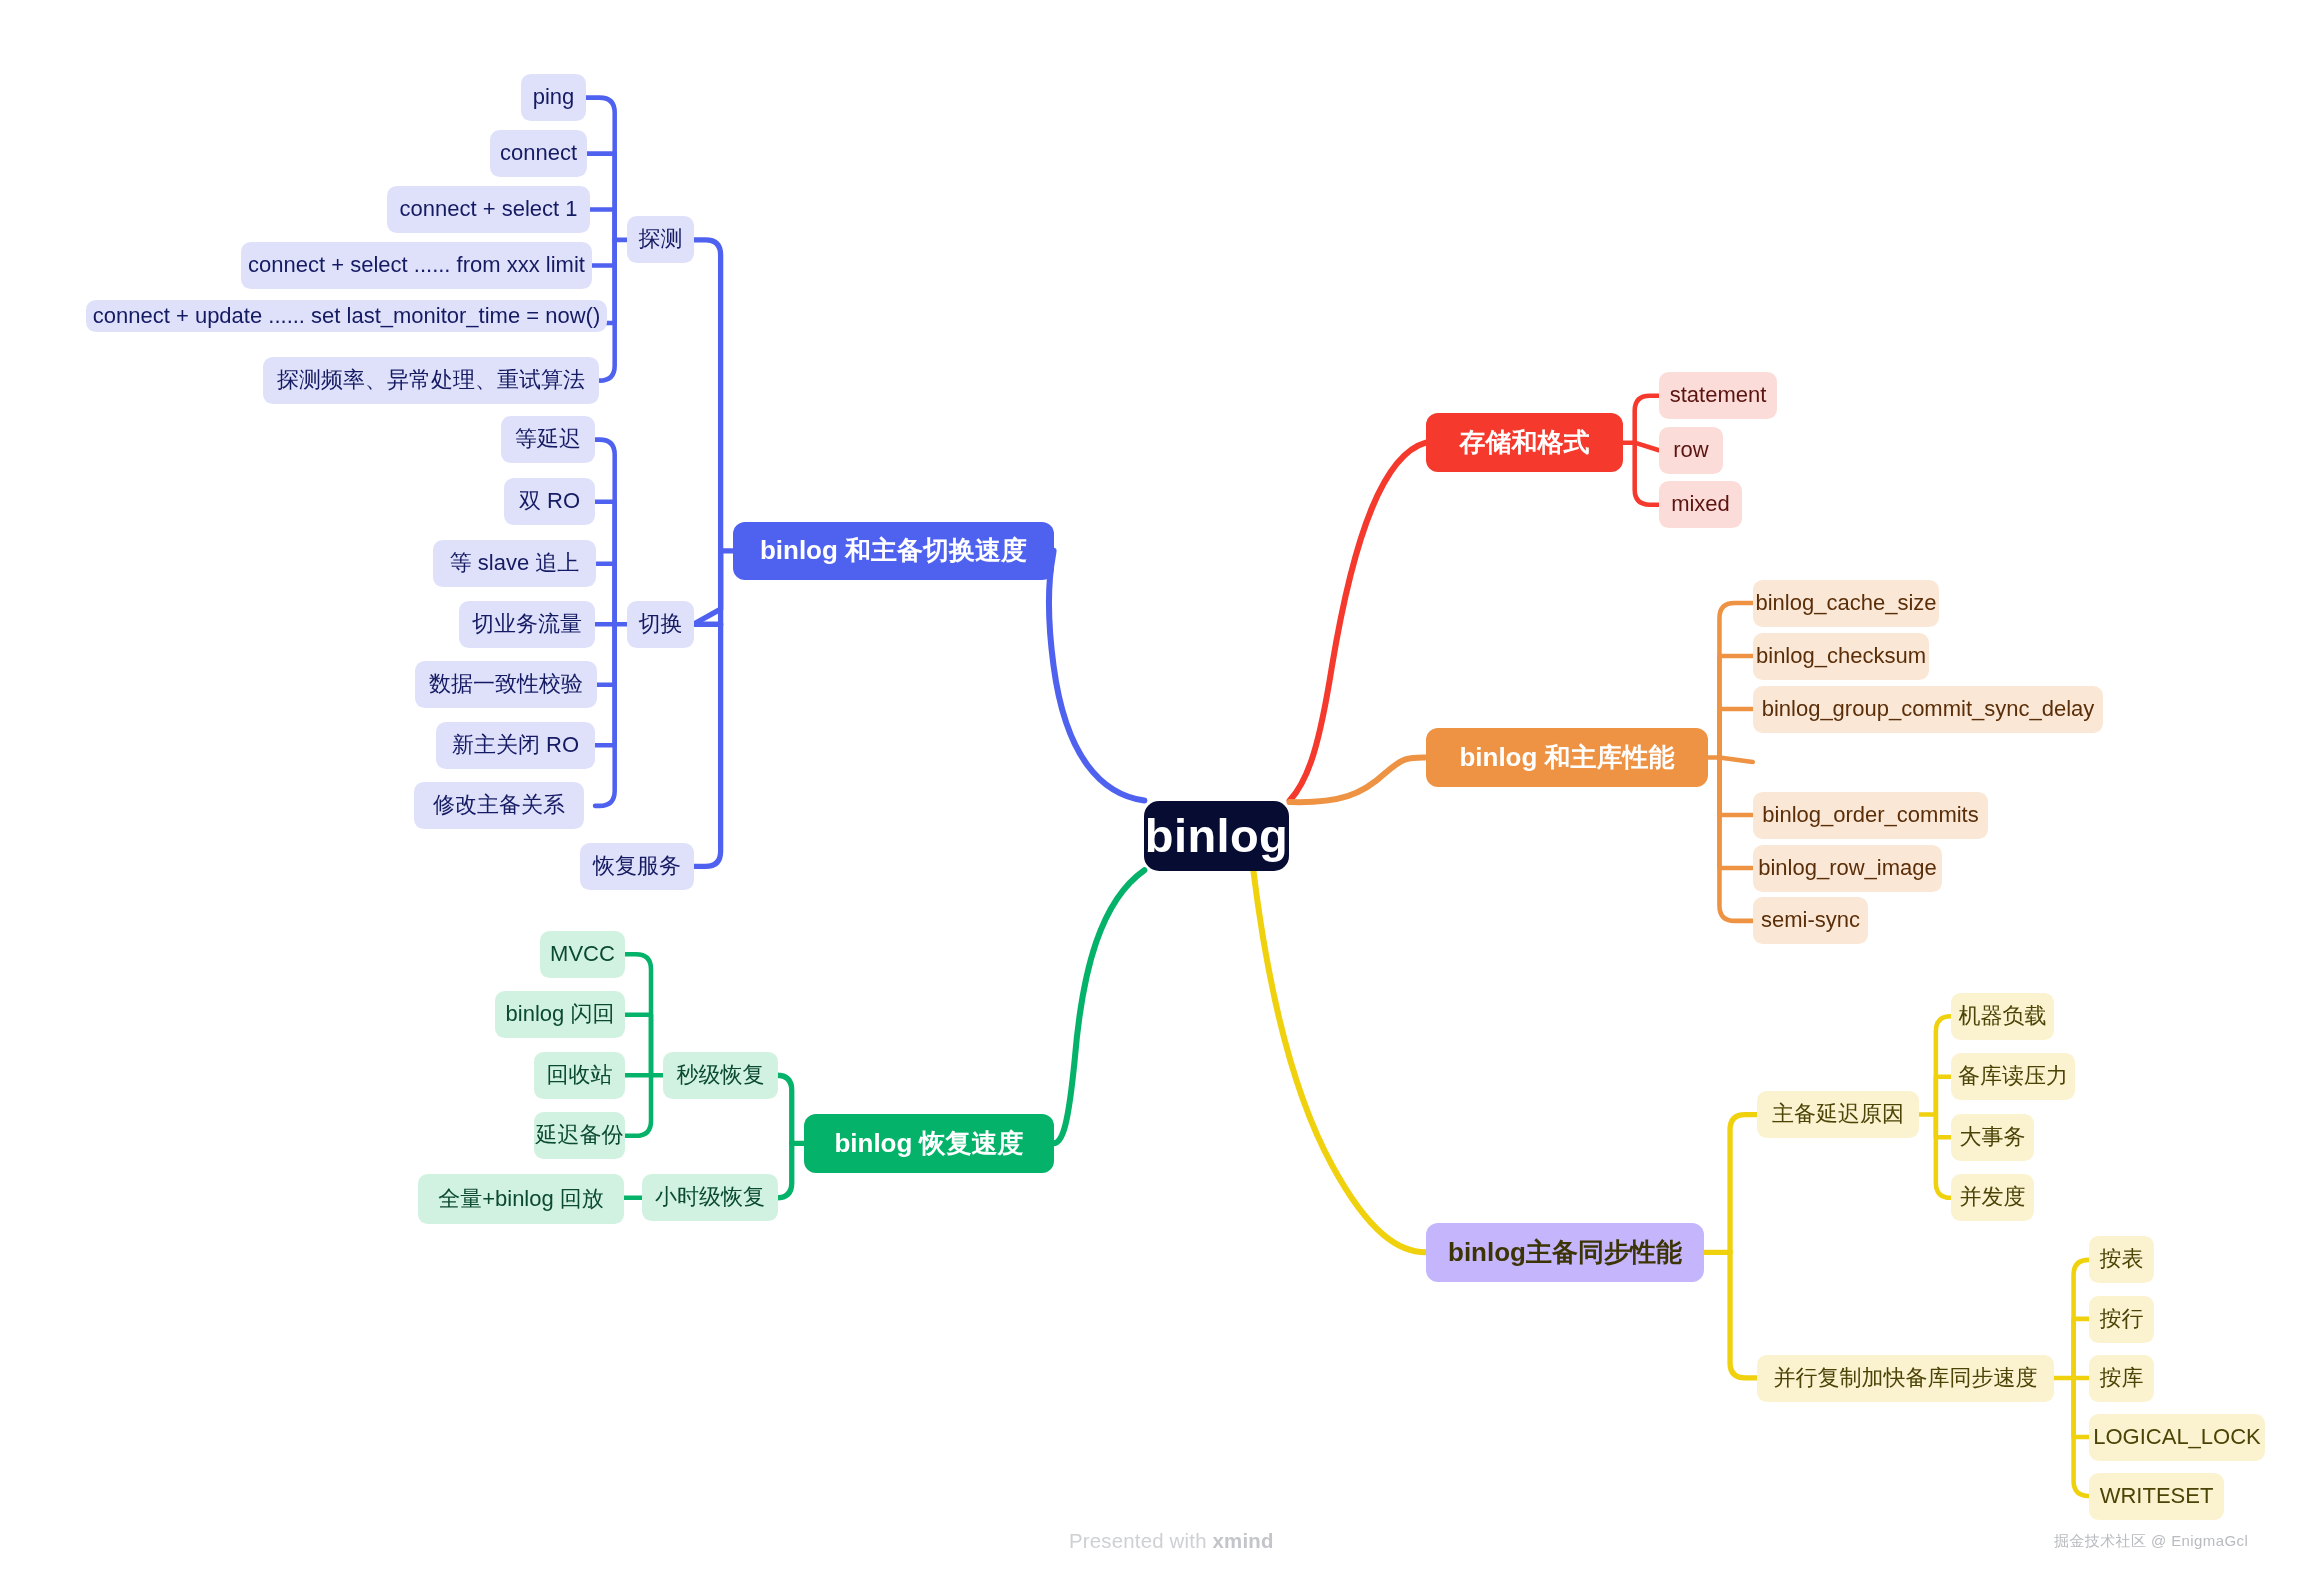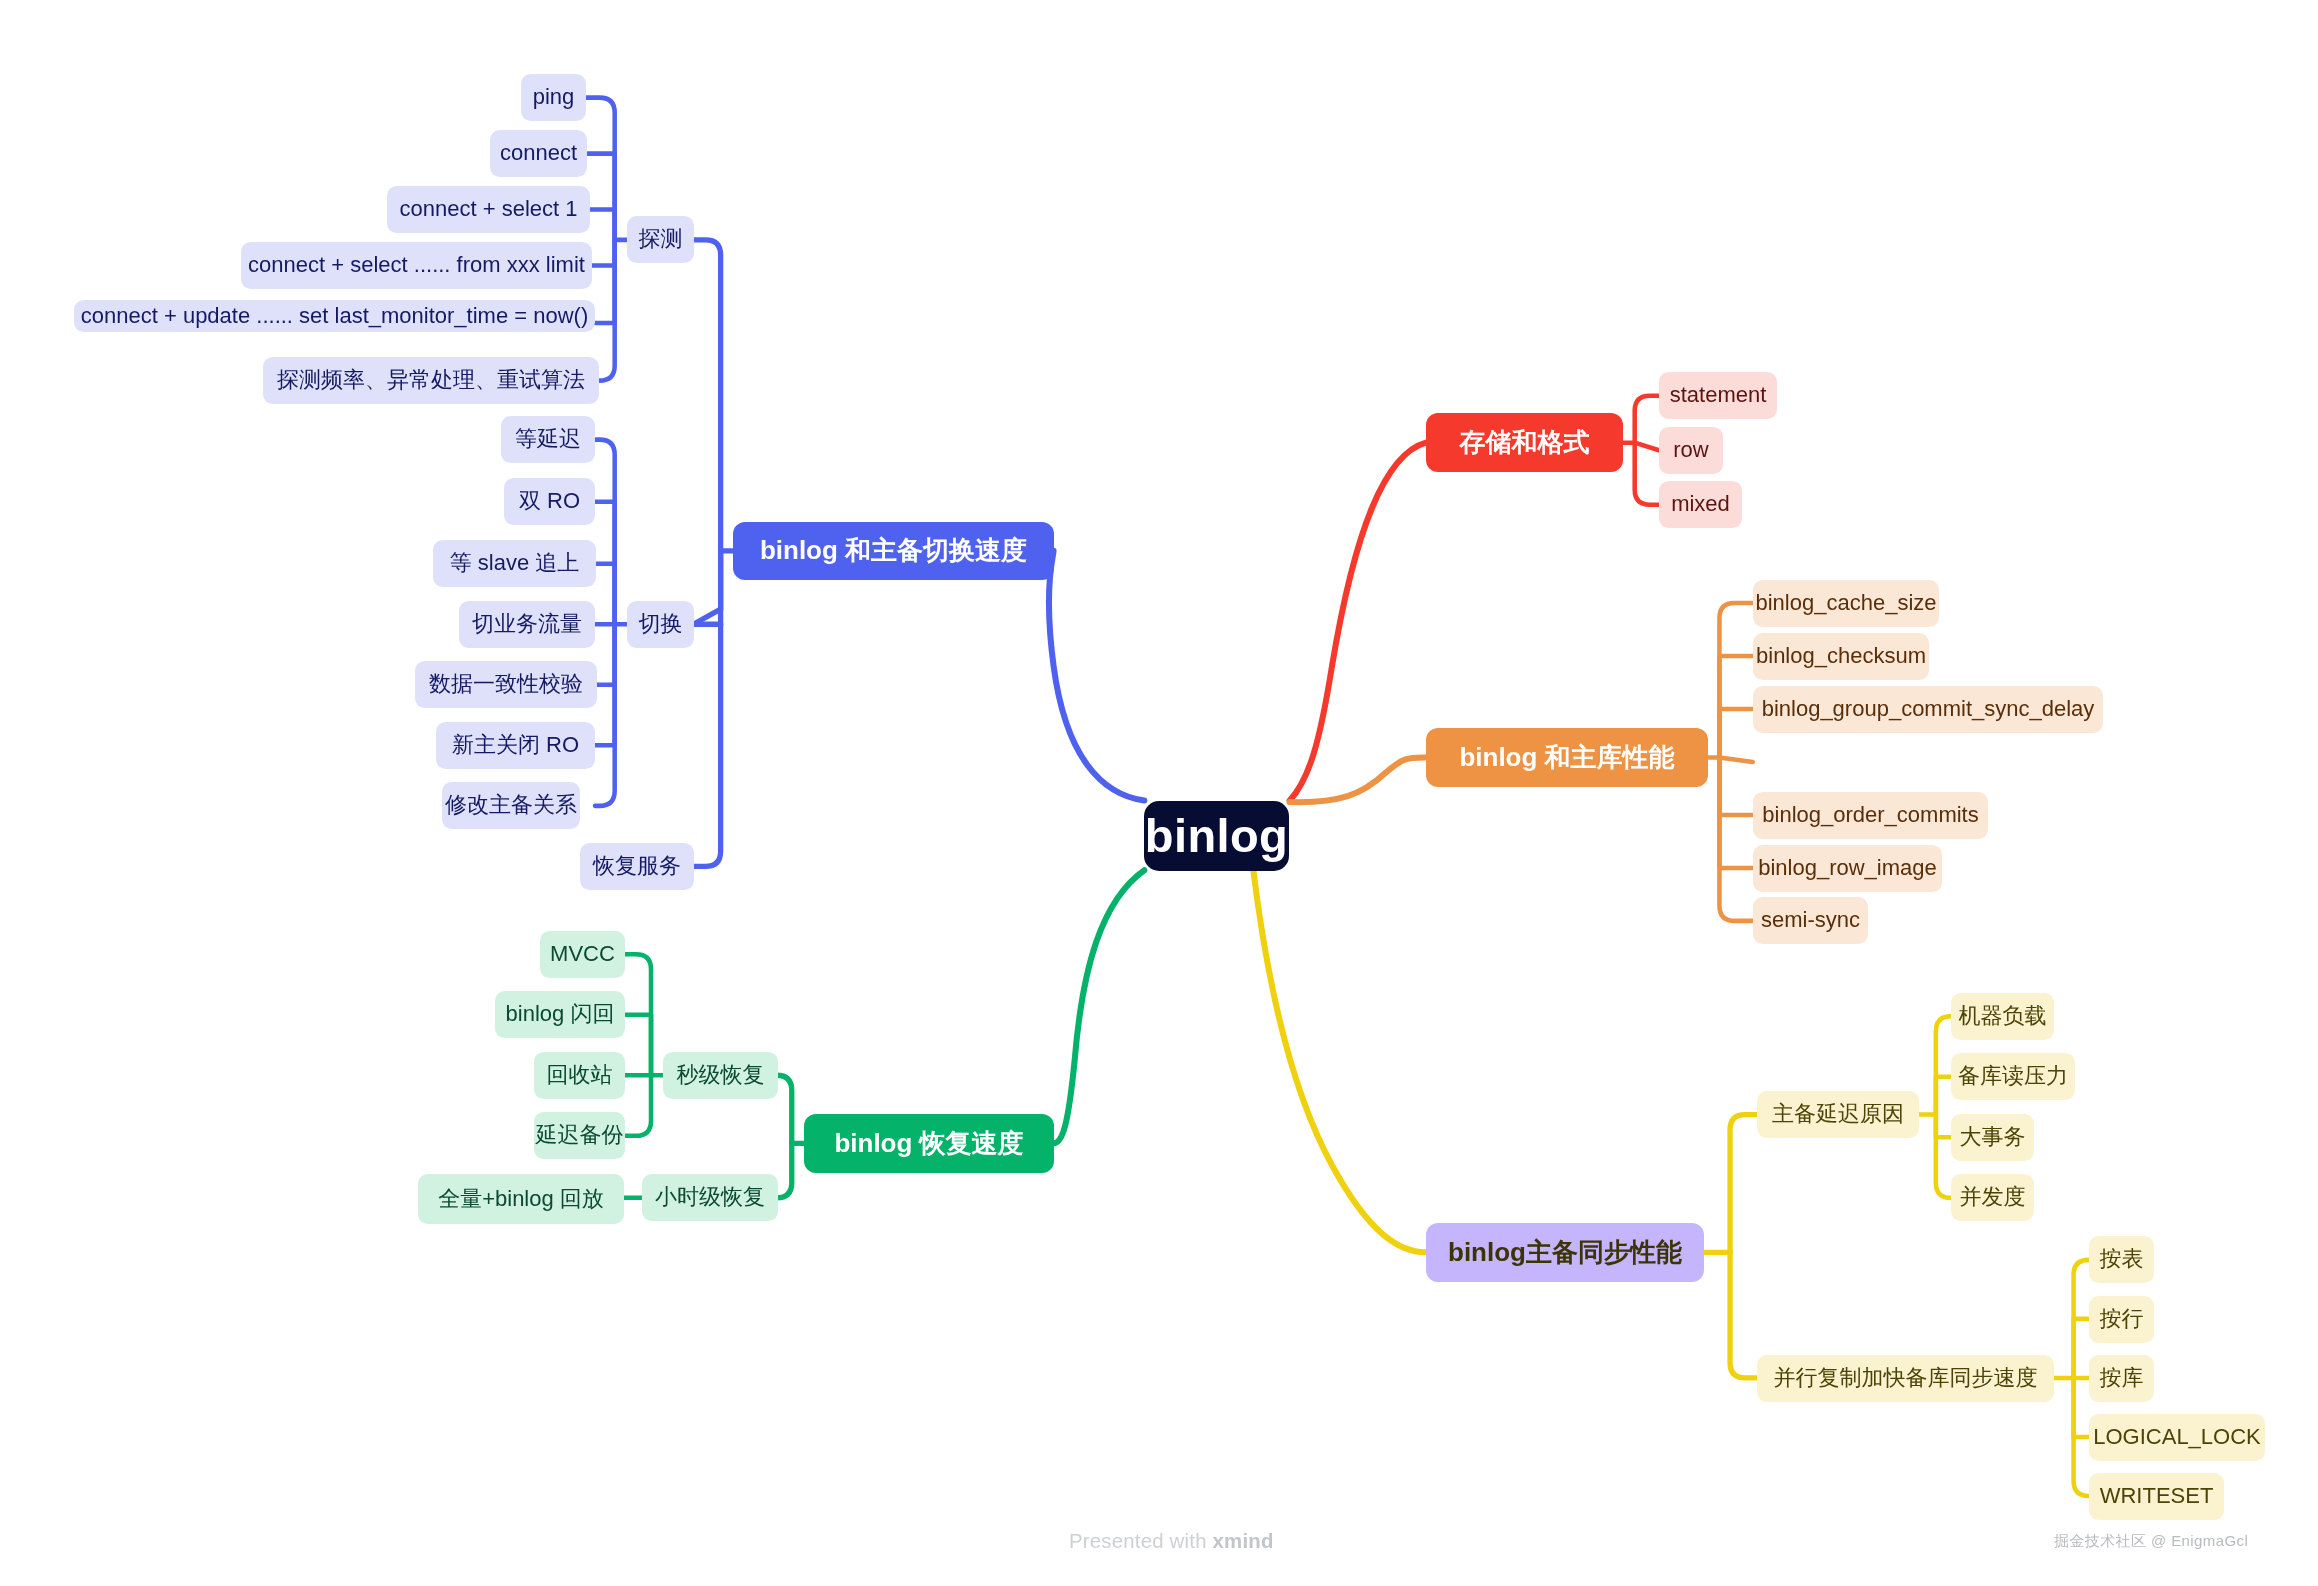--- a/index.html
+++ b/index.html
@@ -145,31 +145,31 @@
 
   <div class="node root" style="left:1144px;top:801px;width:145px;height:70px;">binlog</div>
 
   <div class="node main blue" style="left:733px;top:522px;width:321px;height:58px;">binlog 和主备切换速度</div>
 
   <div class="node leaf blue" style="left:627px;top:216px;width:67px;height:47px;">探测</div>
   <div class="node leaf blue" style="left:521px;top:74px;width:65px;height:47px;">ping</div>
   <div class="node leaf blue" style="left:490px;top:130px;width:97px;height:47px;">connect</div>
   <div class="node leaf blue" style="left:387px;top:186px;width:203px;height:47px;">connect + select 1</div>
   <div class="node leaf blue" style="left:241px;top:242px;width:351px;height:47px;">connect + select ...... from xxx limit</div>
-  <div class="node leaf blue" style="left:74px;top:300px;width:521px;height:32px;">connect + update ...... set last_monitor_time = now()</div>
+  <div class="node leaf blue" style="left:86px;top:300px;width:521px;height:32px;">connect + update ...... set last_monitor_time = now()</div>
   <div class="node leaf blue" style="left:263px;top:357px;width:336px;height:47px;">探测频率、异常处理、重试算法</div>
 
   <div class="node leaf blue" style="left:627px;top:601px;width:67px;height:47px;">切换</div>
   <div class="node leaf blue" style="left:501px;top:416px;width:94px;height:47px;">等延迟</div>
   <div class="node leaf blue" style="left:504px;top:478px;width:91px;height:47px;">双 RO</div>
   <div class="node leaf blue" style="left:433px;top:540px;width:163px;height:47px;">等 slave 追上</div>
   <div class="node leaf blue" style="left:459px;top:601px;width:136px;height:47px;">切业务流量</div>
   <div class="node leaf blue" style="left:415px;top:661px;width:182px;height:47px;">数据一致性校验</div>
   <div class="node leaf blue" style="left:436px;top:722px;width:159px;height:47px;">新主关闭 RO</div>
-  <div class="node leaf blue" style="left:442px;top:782px;width:138px;height:47px;">修改主备关系</div>
+  <div class="node leaf blue" style="left:414px;top:782px;width:170px;height:47px;">修改主备关系</div>
 
   <div class="node leaf blue" style="left:580px;top:843px;width:114px;height:47px;">恢复服务</div>
 
   <div class="node main red" style="left:1426px;top:413px;width:197px;height:59px;">存储和格式</div>
   <div class="node leaf red" style="left:1659px;top:372px;width:118px;height:47px;">statement</div>
   <div class="node leaf red" style="left:1659px;top:427px;width:64px;height:47px;">row</div>
   <div class="node leaf red" style="left:1659px;top:481px;width:83px;height:47px;">mixed</div>
 
   <div class="node main orange" style="left:1426px;top:728px;width:282px;height:59px;">binlog 和主库性能</div>
   <div class="node leaf orange" style="left:1753px;top:580px;width:186px;height:47px;">binlog_cache_size</div>

